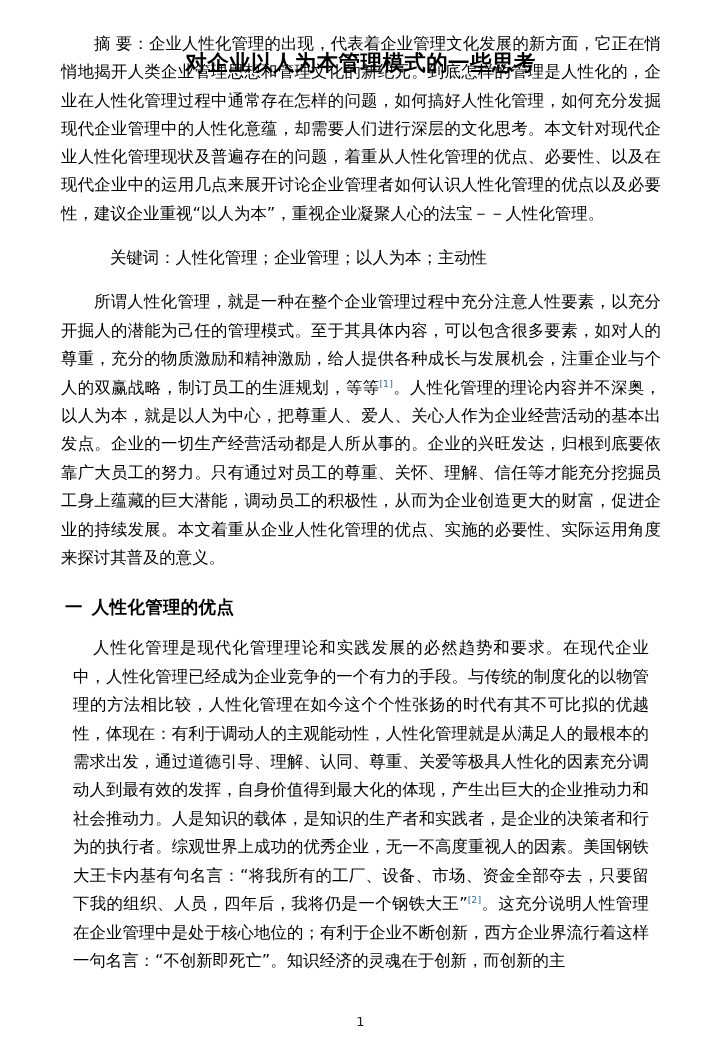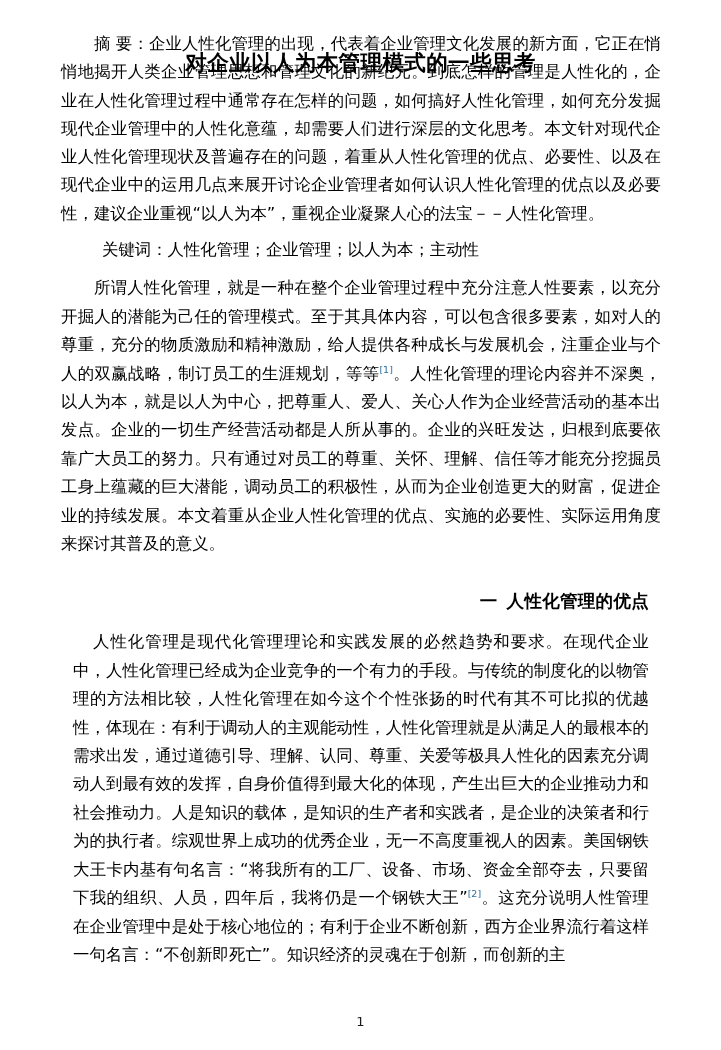--- a/index.html
+++ b/index.html
@@ -55,21 +55,21 @@
     margin: 0;
     text-indent: 33px;
     letter-spacing: 0.05px;
   }
   .lead {
     font-weight: normal;
   }
   .kw-line {
     font-size: 16.4px;
     line-height: 28.3px;
-    margin: 8px;
+    margin: 16px;
     text-indent: 33px;
     text-align: left;
   }
 
   
   .body-block {
     margin-top: 10px;
   }
   .body-para {
     font-size: 16.4px;
@@ -77,27 +77,26 @@
     text-align: justify;
     text-justify: inter-ideograph;
     margin: 0;
     text-indent: 33px;
   }
 
   
   .section-heading {
     font-size: 17.5px;
     font-weight: bold;
-    margin: 12px;
+    margin: 4px;
     padding-top: 17px;
     padding-bottom: 1px;
     line-height: 28px;
     text-indent: 0;
     letter-spacing: 0.3px;
-    text-align: right;
   }
   .section-heading .num {
     margin-right: 9px;
   }
   .sec-para {
     font-size: 16.4px;
     line-height: 28.4px;
     text-align: justify;
     text-justify: inter-ideograph;
     margin: 12px;

